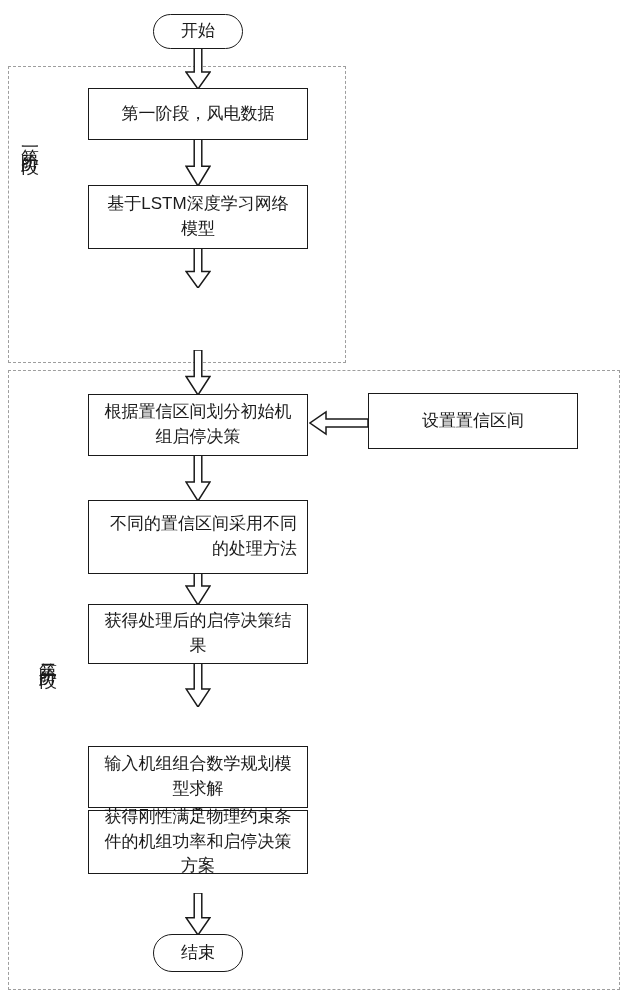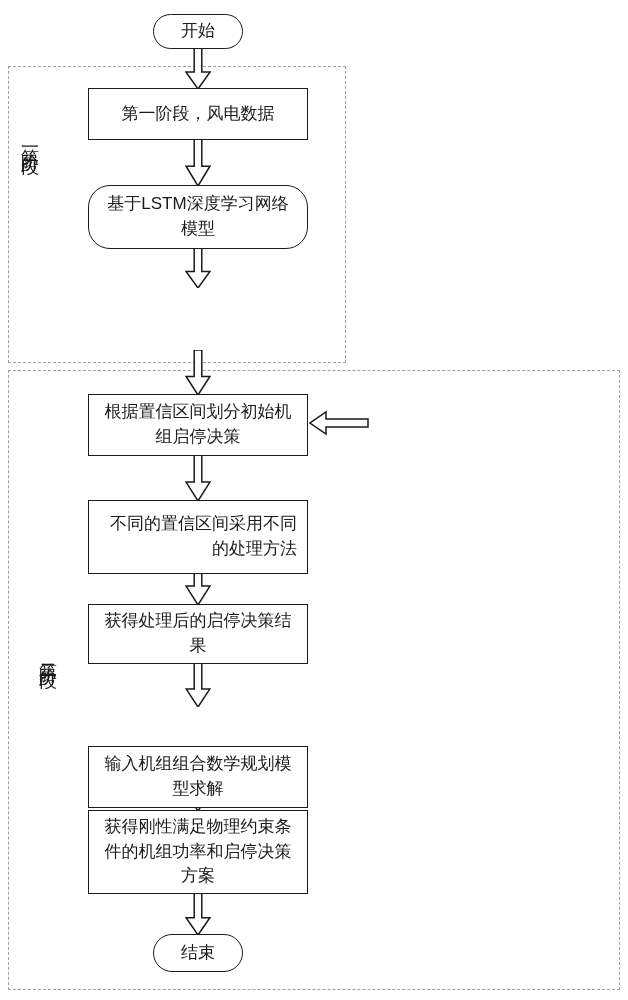--- a/index.html
+++ b/index.html
@@ -13,27 +13,27 @@
   .node{
     position:absolute;border:1.6px solid #1a1a1a;background:#fff;
     display:flex;align-items:center;justify-content:center;text-align:center;
     font-size:17px;line-height:1.45;padding:5px 10px;box-sizing:border-box;
   }
   .stadium{border-radius:19px;width:90px;left:153px;}
   .start-node{top:14px;height:35px;}
   .end-node{top:934px;height:38px;}
   .box{left:88px;width:220px;}
   .b1{top:88px;height:52px;}
-  .b2{top:185px;height:64px;border-radius:22px;}
+  .b2{top:185px;height:64px;}
   .b3{top:287px;height:64px;}
   .b4{top:394px;height:62px;}
   .b5{top:500px;height:74px;text-align:right;}
   .b6{top:604px;height:60px;}
   .b7{top:746px;height:62px;}
-  .b8{top:810px;height:84px;}
+  .b8{top:810px;height:64px;}
   .side-box{left:368px;top:393px;width:210px;height:56px;}
   .vlabel{
     position:absolute;writing-mode:vertical-rl;text-orientation:upright;
     font-size:18px;letter-spacing:3px;color:#1a1a1a;white-space:nowrap;
   }
   .vlabel-one{left:18px;top:134px;}
   .vlabel-two{left:36px;top:648px;}
   .arrow{position:absolute;display:block;}
   .arrow polygon{fill:#ffffff;stroke:#1a1a1a;stroke-width:1.5;stroke-linejoin:miter;}
   .av{width:26px;left:185px;}
@@ -77,20 +77,21 @@
   <svg class="arrow" style="left:309px;top:410px;" width="60" height="26" viewBox="0 0 60 26">
     <polygon points="59,9 17,9 17,2 1,13 17,24 17,17 59,17"></polygon>
   </svg>
 
   <div class="node stadium start-node">开始</div>
 
   <div class="node box b1">第一阶段，风电数据</div>
   <div class="node box b2">基于LSTM深度学习网络模型</div>
 
   <div class="node box b4">根据置信区间划分初始机组启停决策</div>
+  <div class="node side-box">设置置信区间</div>
   <div class="node box b5">不同的置信区间采用不同的处理方法</div>
   <div class="node box b6">获得处理后的启停决策结果</div>
   <div class="node box b7">输入机组组合数学规划模型求解</div>
   <div class="node box b8">获得刚性满足物理约束条件的机组功率和启停决策方案</div>
 
   <div class="node stadium end-node">结束</div>
 
   <div class="vlabel vlabel-one">第一阶段</div>
   <div class="vlabel vlabel-two">第二阶段</div>
 

